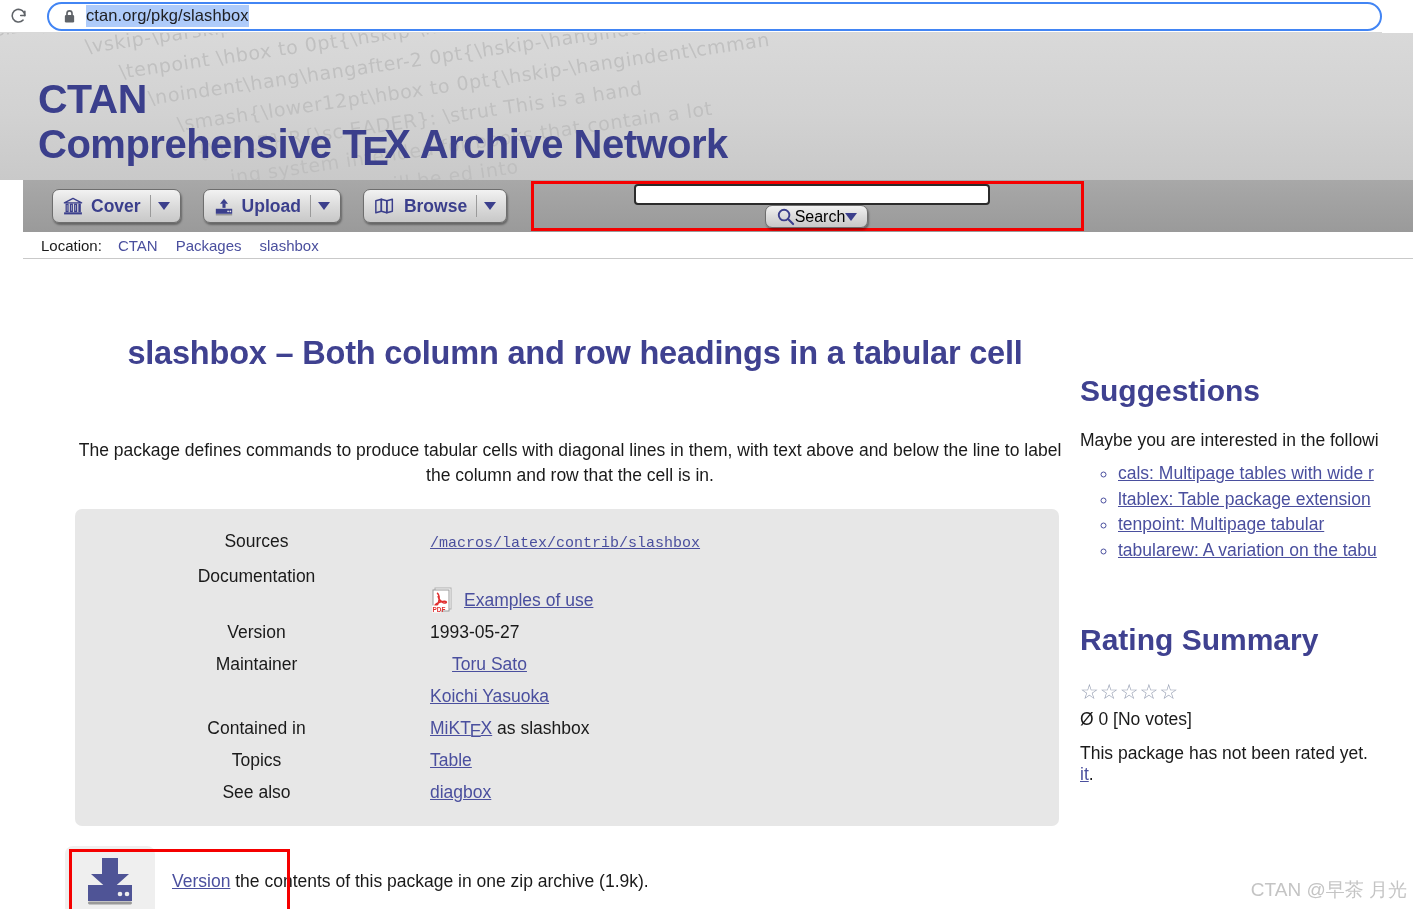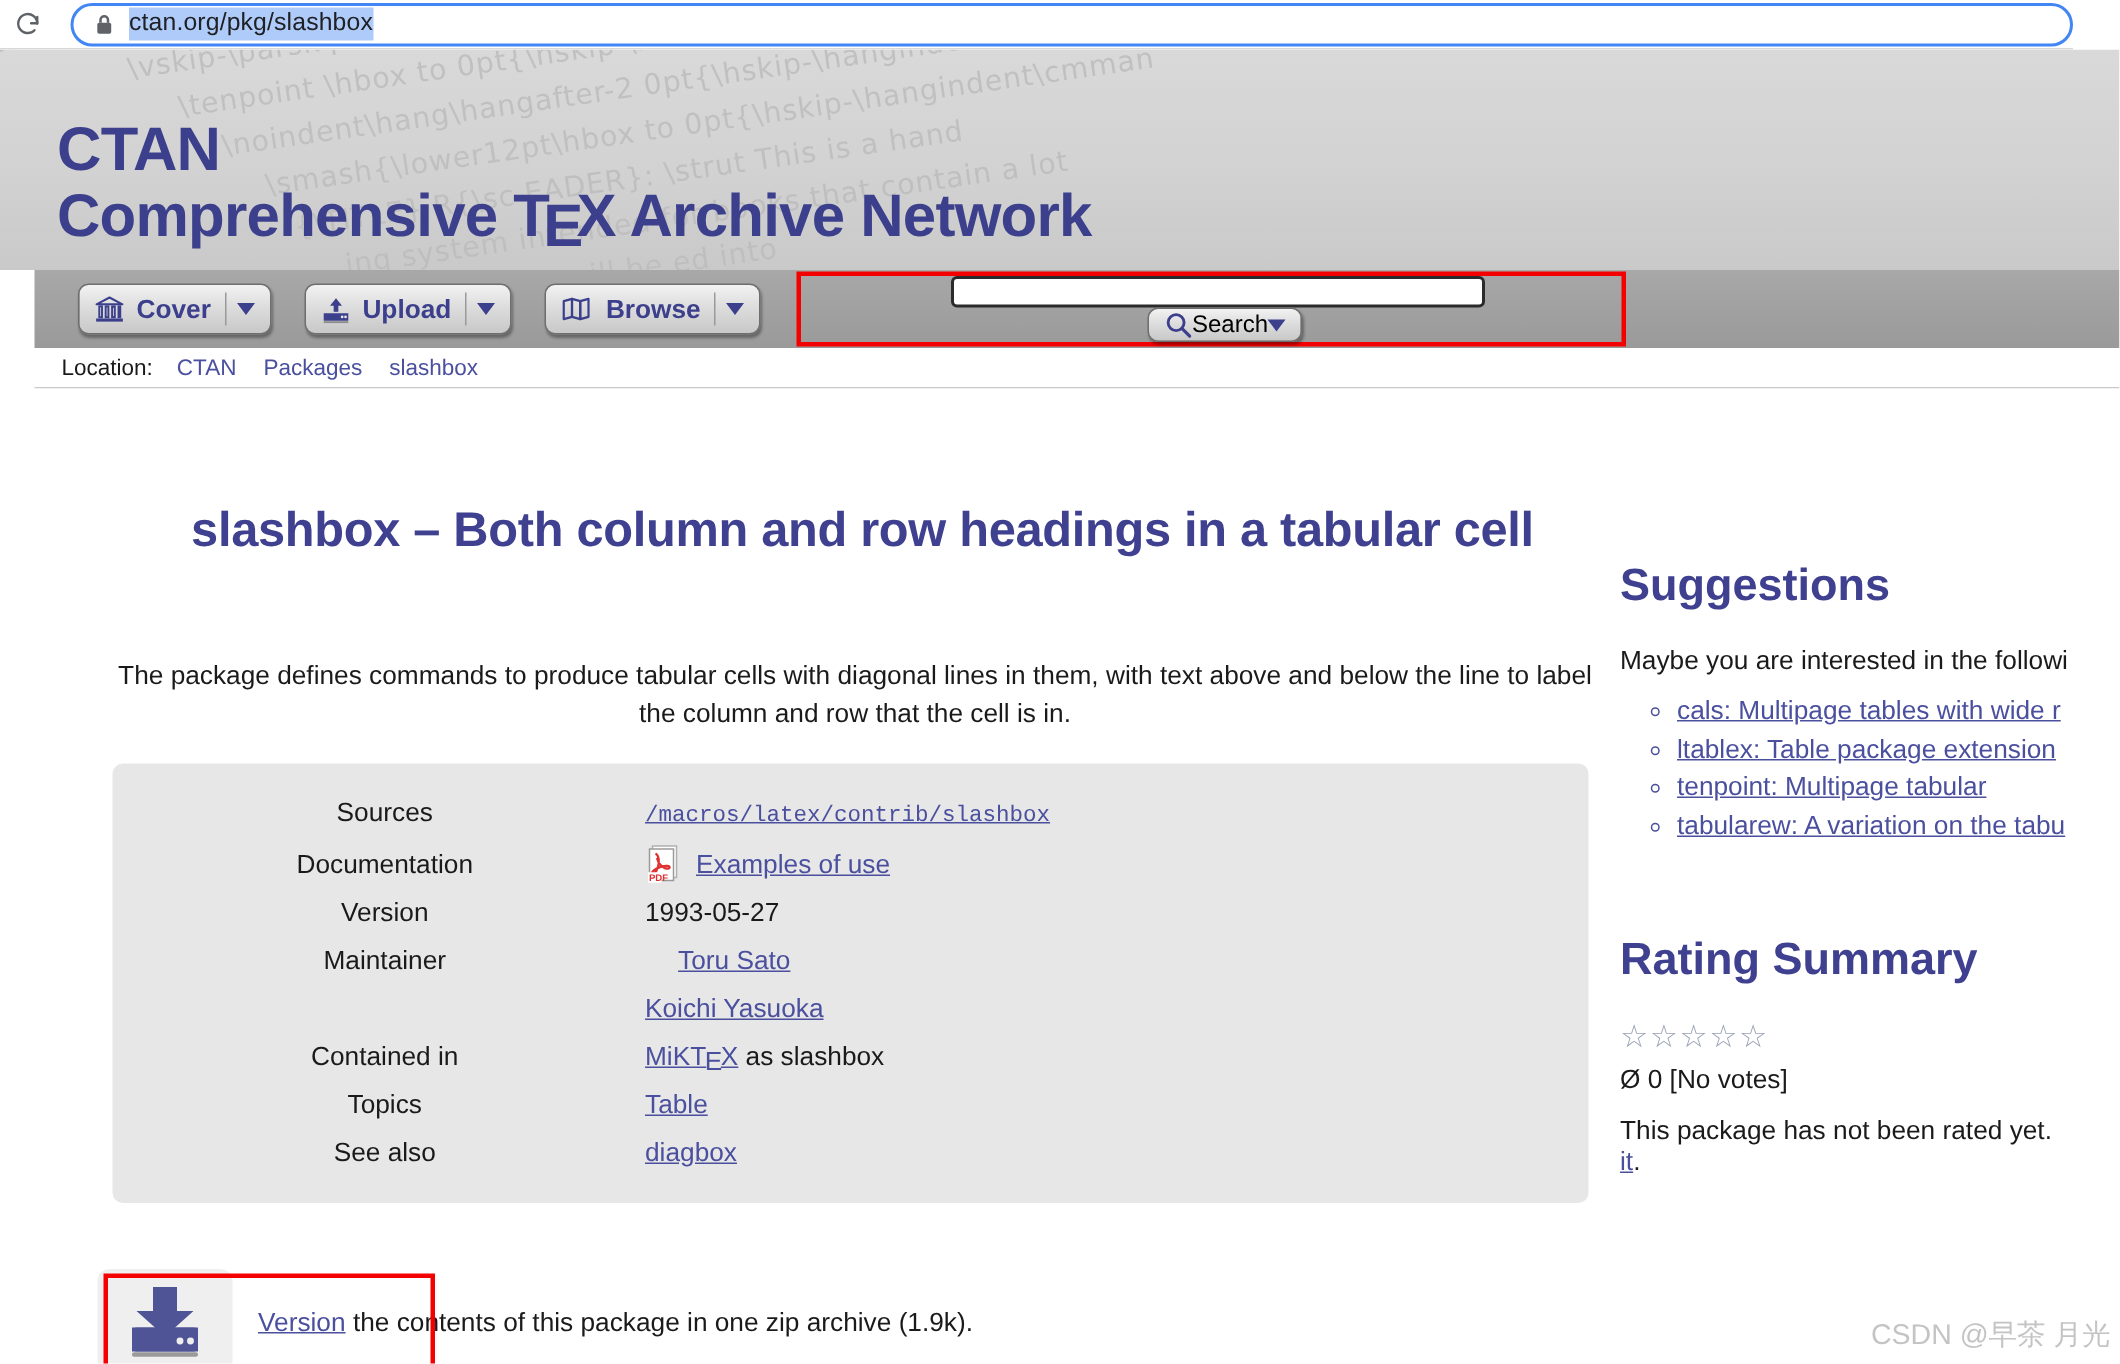--- a/index.html
+++ b/index.html
@@ -255,21 +255,21 @@
     font-size: 15px;
     color: #4a4f9e;
     text-decoration: underline;
     cursor: pointer;
   }
   a.lnk, .lnk {
     color: #4a4f9e;
     text-decoration: underline;
     cursor: pointer;
   }
-  .pdf-row { display: flex; align-items: center; gap: 8px; line-height: 32px; }
+  .pdf-row { display: flex; align-items: center; gap: 8px; line-height: 32px; margin-top: 24px; }
   .plain { color: #1a1a1a; text-decoration: none; }
 
   .dl-block {
     position: absolute;
     left: 42px; top: 587px;
     display: flex; align-items: center;
   }
   .dl-iconbox {
     width: 90px; height: 70px;
     background: #efefef;
@@ -530,14 +530,14 @@
       <div class="rating-wrap">
         <div class="side-h">Rating Summary</div>
         <div class="stars">☆☆☆☆☆</div>
         <div class="rate-line">Ø 0 [No votes]</div>
         <div class="rate-note"><span>This package has not been rated yet.</span></div>
         <div class="rate-note" style="margin-top:0"><span class="lnk">it</span><span>.</span></div>
       </div>
     </div>
   </div>
 
-  <div class="csdn-mark">CSDN @早茶 月光</div>
+  <div class="csdn-mark">CTAN @早茶 月光</div>
 </div>
 
 </body></html>

